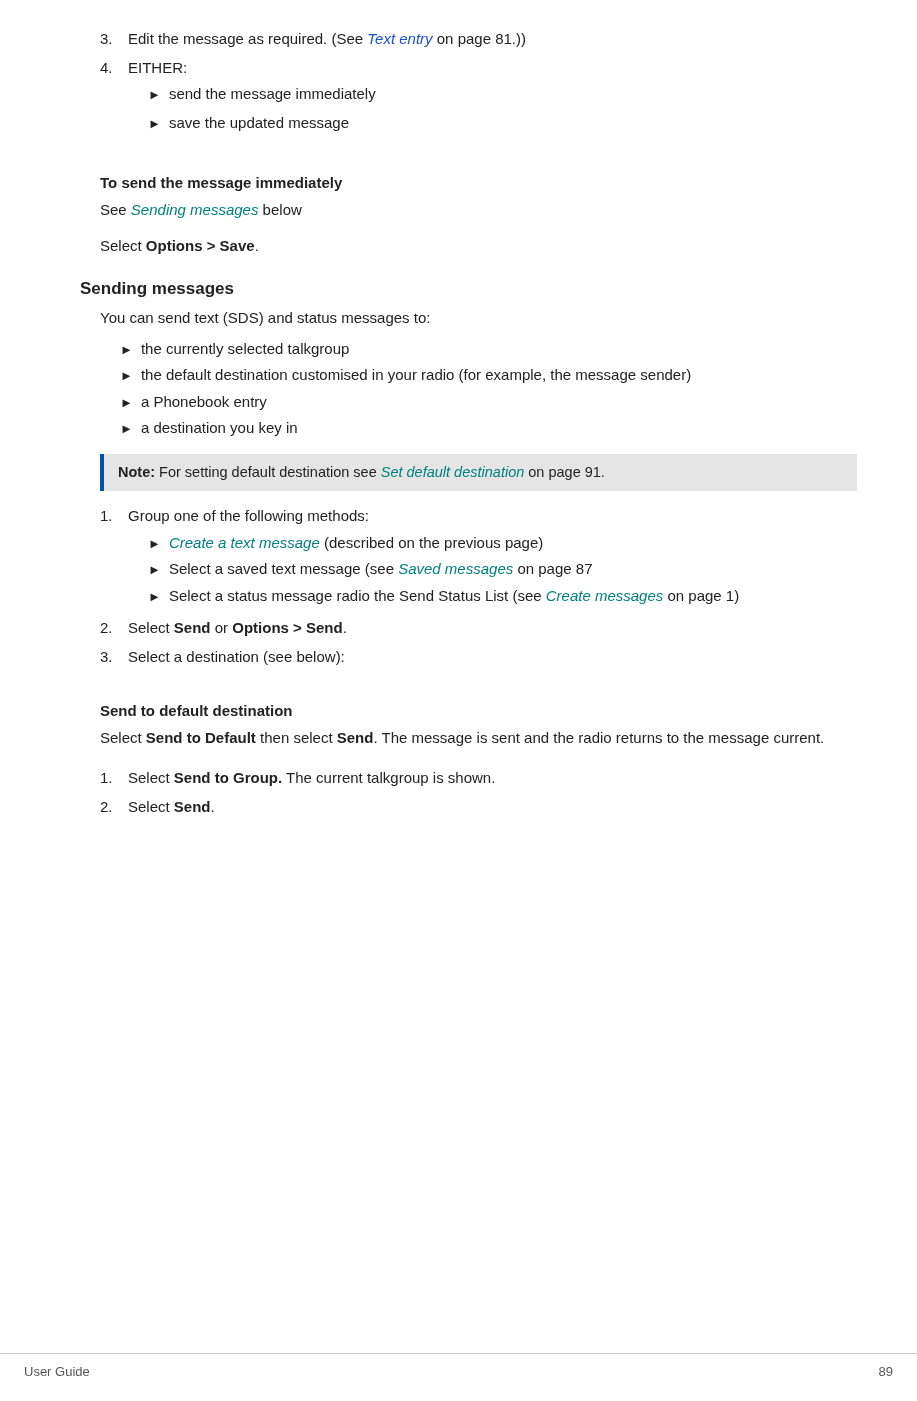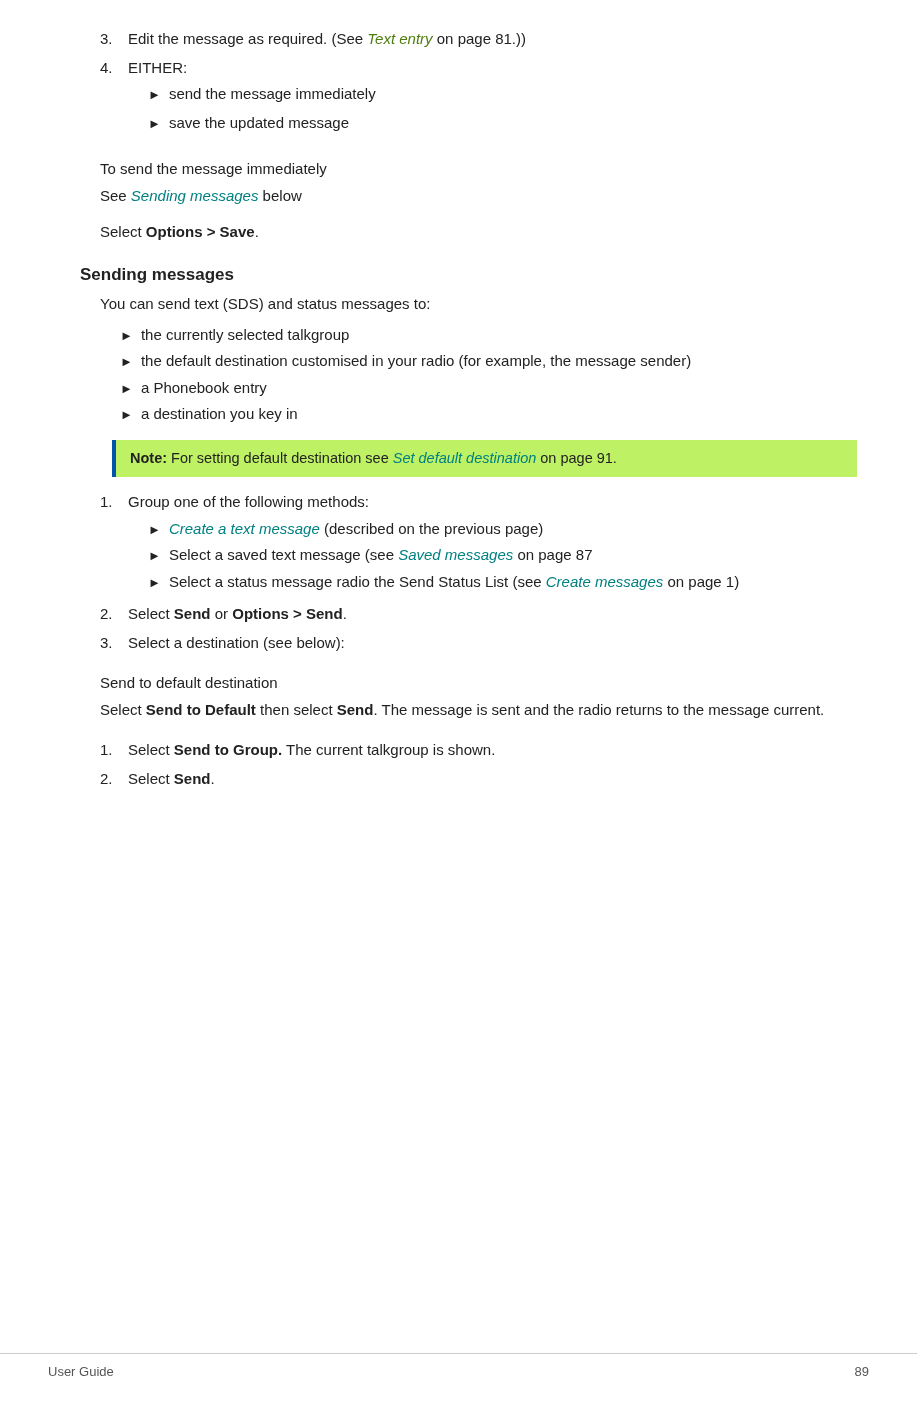--- a/index.html
+++ b/index.html
@@ -47,56 +47,56 @@
 
     .bullet-arrow {
       margin-right: 8px;
       font-size: 13px;
       margin-top: 2px;
       color: #222;
     }
 
     .section-heading {
       font-size: 15px;
-      font-weight: normal;
-      margin-top: 18px;
+      font-weight: bold;
+      margin-top: 32px;
       margin-bottom: 4px;
     }
 
     .link-blue {
-      color: #4d7c0f;
+      color: #1d4ed8;
       text-decoration: none;
       font-style: italic;
     }
 
     .link-teal {
       color: #008080;
       text-decoration: none;
       font-style: italic;
     }
 
     .note-box {
       border-left: 4px solid #0055aa;
-      background: #bef264;
+      background: #e5e5e5;
       padding: 8px 14px;
-      margin: 14px 0 14px 12px;
+      margin: 14px 0 14px 0;
       font-size: 14.5px;
       line-height: 1.5;
     }
 
     .note-box .note-label {
       font-weight: bold;
     }
 
     .footer {
       position: absolute;
       bottom: 20px;
       left: 0;
       width: 100%;
-      padding: 0 48px;
+      padding: 0 24px;
       display: flex;
       justify-content: space-between;
       align-items: center;
       font-size: 13px;
       color: #555;
       border-top: 1px solid #ccc;
       padding-top: 8px;
     }
 
     .para {

